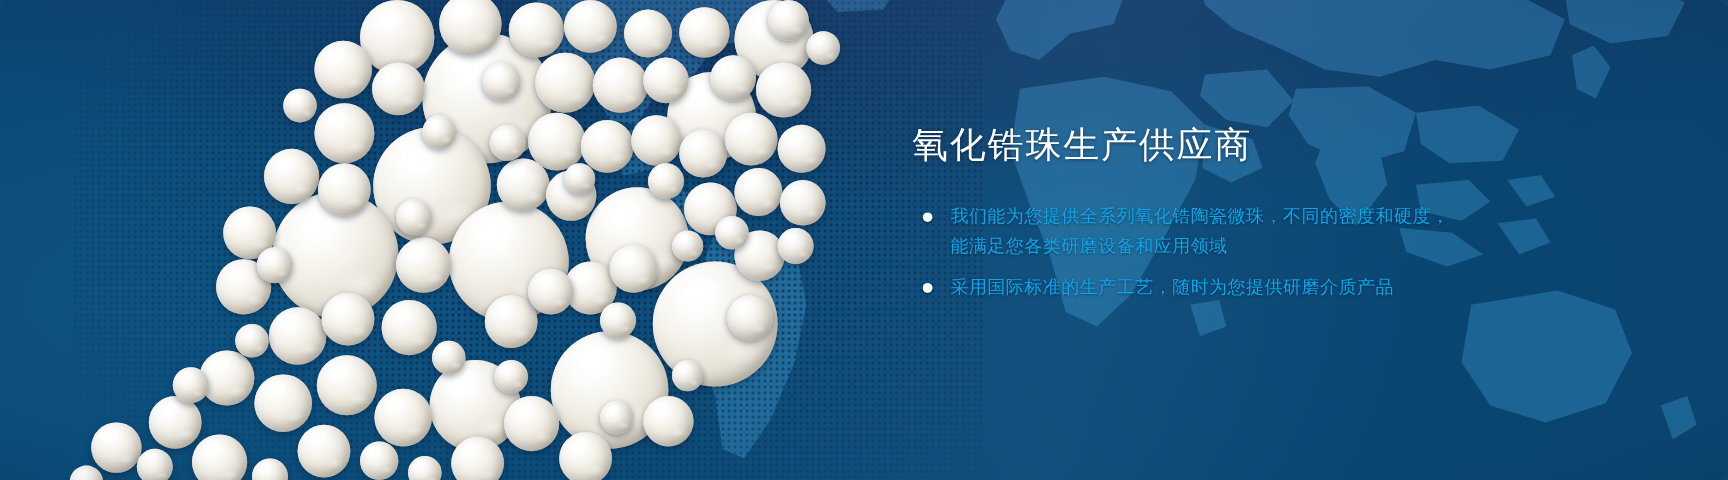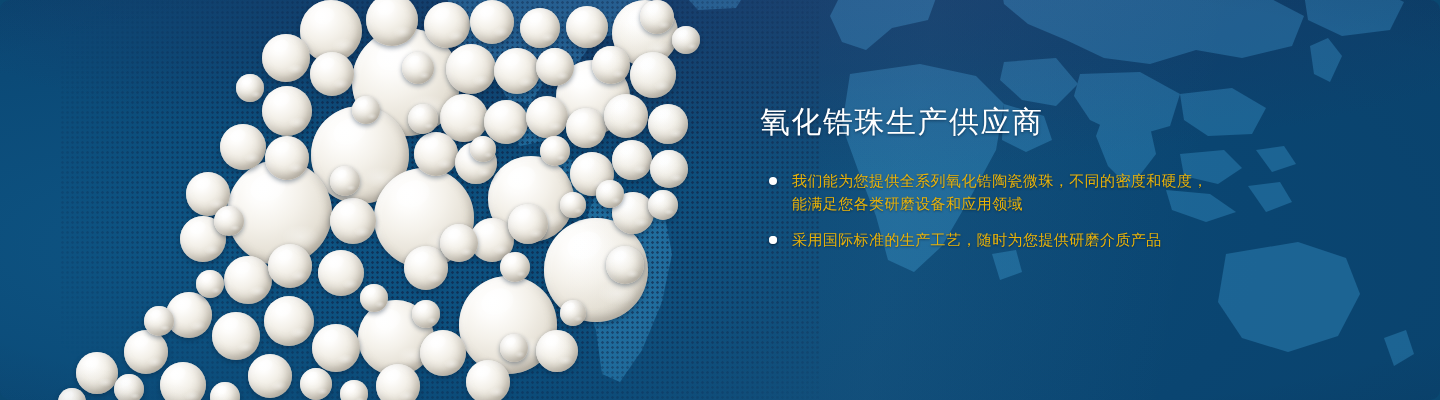--- a/index.html
+++ b/index.html
@@ -135,38 +135,38 @@
   }
   .bullets {
     list-style: none;
     margin: 28px 0 0 0;
     padding: 0;
   }
   .bullet {
     position: relative;
     padding-left: 32px;
     margin-bottom: 9px;
-    color: #eab308;
+    color: #0ea5e9;
     font-size: 15px;
     line-height: 25px;
     letter-spacing: 0.4px;
     text-shadow: 0 1px 2px rgba(2,20,42,0.50);
   }
   .bullet:last-child { margin-bottom: 14px; }
   .bullet .dot {
     position: absolute;
     left: 9px;
     top: 9px;
     width: 8px;
     height: 8px;
     border-radius: 50%;
     background: #ffffff;
     box-shadow: 0 1px 2px rgba(2,20,42,0.45);
   }
-  .bullet .line2 { display: block; font-family: Liberation Mono, monospace; }
+  .bullet .line2 { display: block; }
 </style>
 </head>
 <body>
 
 <div class="banner">
 
   <div class="bg-base"></div>
   <div class="bg-navy-top"></div>
 
   <div class="worldmap">

